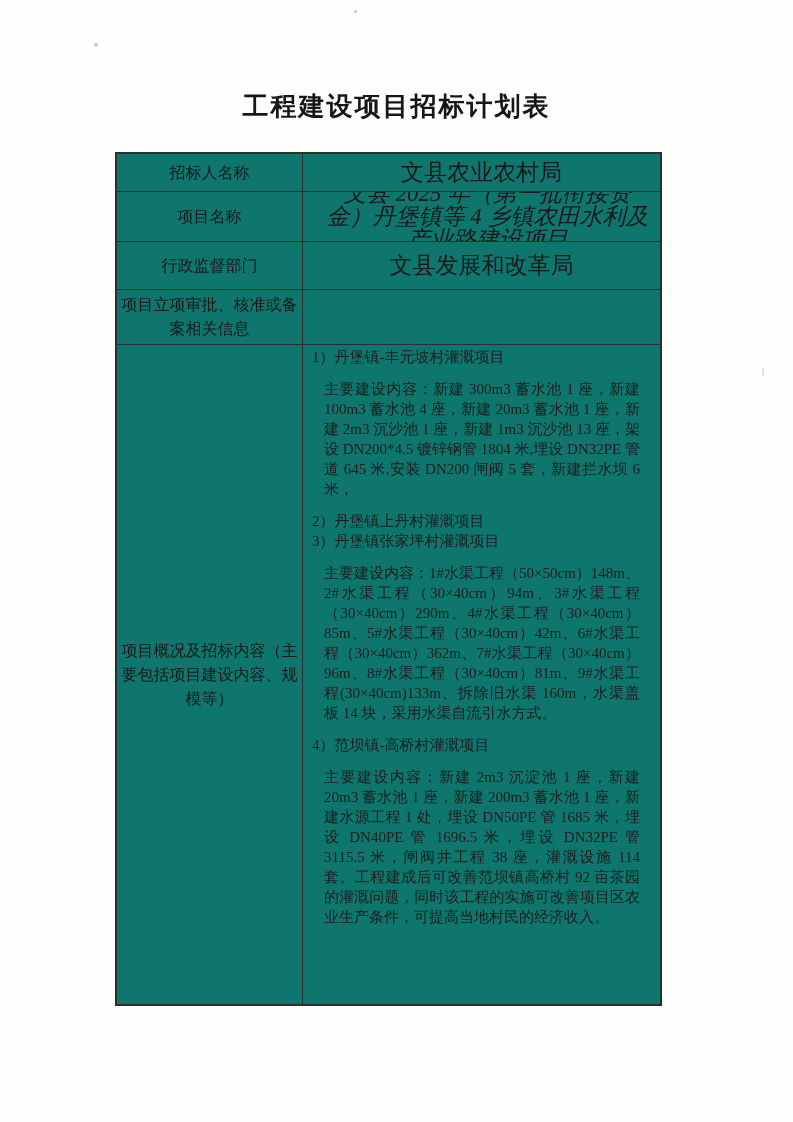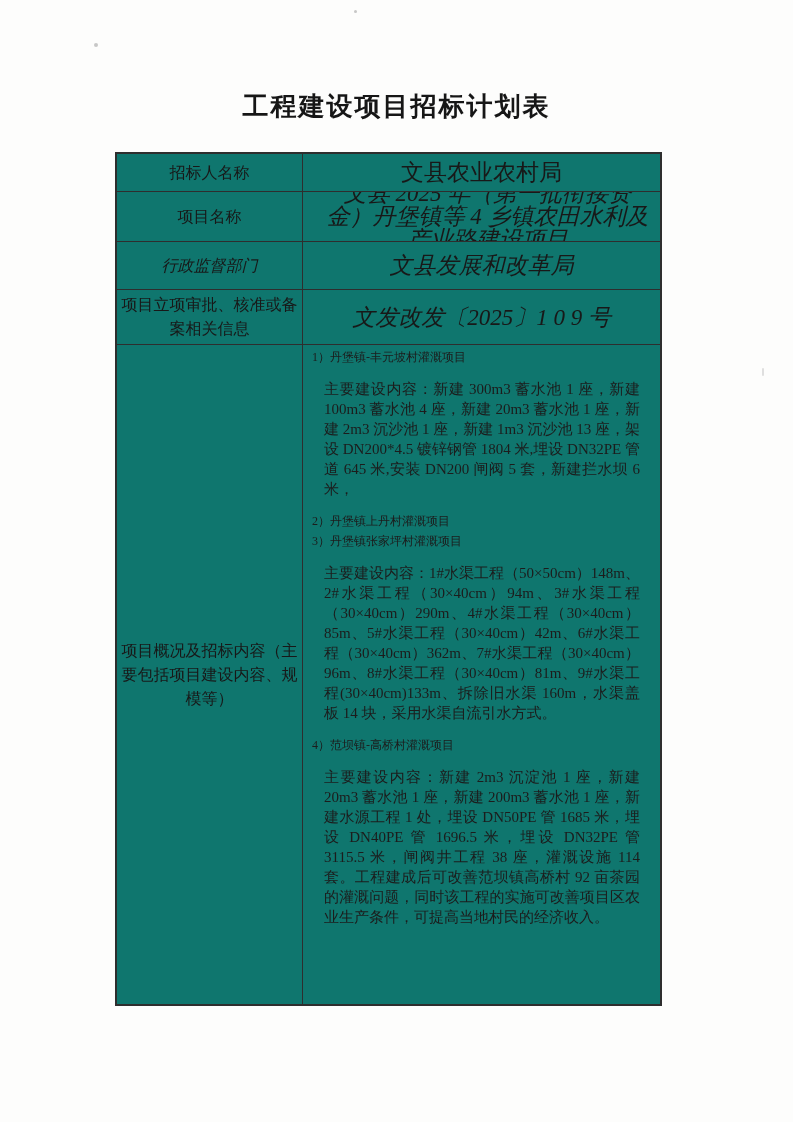--- a/index.html
+++ b/index.html
@@ -39,21 +39,21 @@
   }
   .row {
     display: grid;
     grid-template-columns: 186px 1fr;
     border-top: 1.5px solid #2e2e2e;
     box-sizing: border-box;
   }
   .row:first-child { border-top: none; }
   .r1 { height: 37px; }
   .r2 { height: 50px; gap: 12px; }
-  .r3 { height: 48px; font-style: italic; }
+  .r3 { height: 48px; }
   .r4 { height: 55px; }
   .r5 { height: 660px; }
   .cell {
     box-sizing: border-box;
     overflow: hidden;
   }
   .cell.label {
     border-right: 1.5px solid #2e2e2e;
     display: flex;
     align-items: center;
@@ -79,21 +79,21 @@
   .cell.content {
     display: block;
     text-align: left;
     padding: 2px 8px 0 9px;
     font-size: 15px;
     line-height: 20px;
     overflow: hidden;
   }
   .sec { margin: 0; }
   .sec-heading {
-    font-size: 12px;
+    font-size: 15px;
     line-height: 20px;
     white-space: nowrap;
   }
   .sec-body {
     font-size: 15px;
     line-height: 20px;
     text-align: justify;
     text-justify: inter-character;
     margin: 12px;
   }
@@ -131,21 +131,20 @@
     </div>
 
     <div class="row r3">
       <div class="cell label">行政监督部门</div>
       <div class="cell value">文县发展和改革局</div>
     </div>
 
     <div class="row r4">
       <div class="cell label">项目立项审批、核准或备案相关信息</div>
       <div class="cell value multiline">
-        <div>文发改发〔2025〕1 0 9 号</div>
       </div>
     </div>
 
     <div class="row r5">
       <div class="cell label">项目概况及招标内容（主要包括项目建设内容、规模等）</div>
       <div class="cell content">
 
         <div class="sec">
           <div class="sec-heading">1）丹堡镇-丰元坡村灌溉项目</div>
           <div class="sec-body">主要建设内容：新建 300m3 蓄水池 1 座，新建 100m3 蓄水池 4 座，新建 20m3 蓄水池 1 座，新建 2m3 沉沙池 1 座，新建 1m3 沉沙池 13 座，架设 DN200*4.5 镀锌钢管 1804 米,埋设 DN32PE 管道 645 米,安装 DN200 闸阀 5 套，新建拦水坝 6 米，</div>

